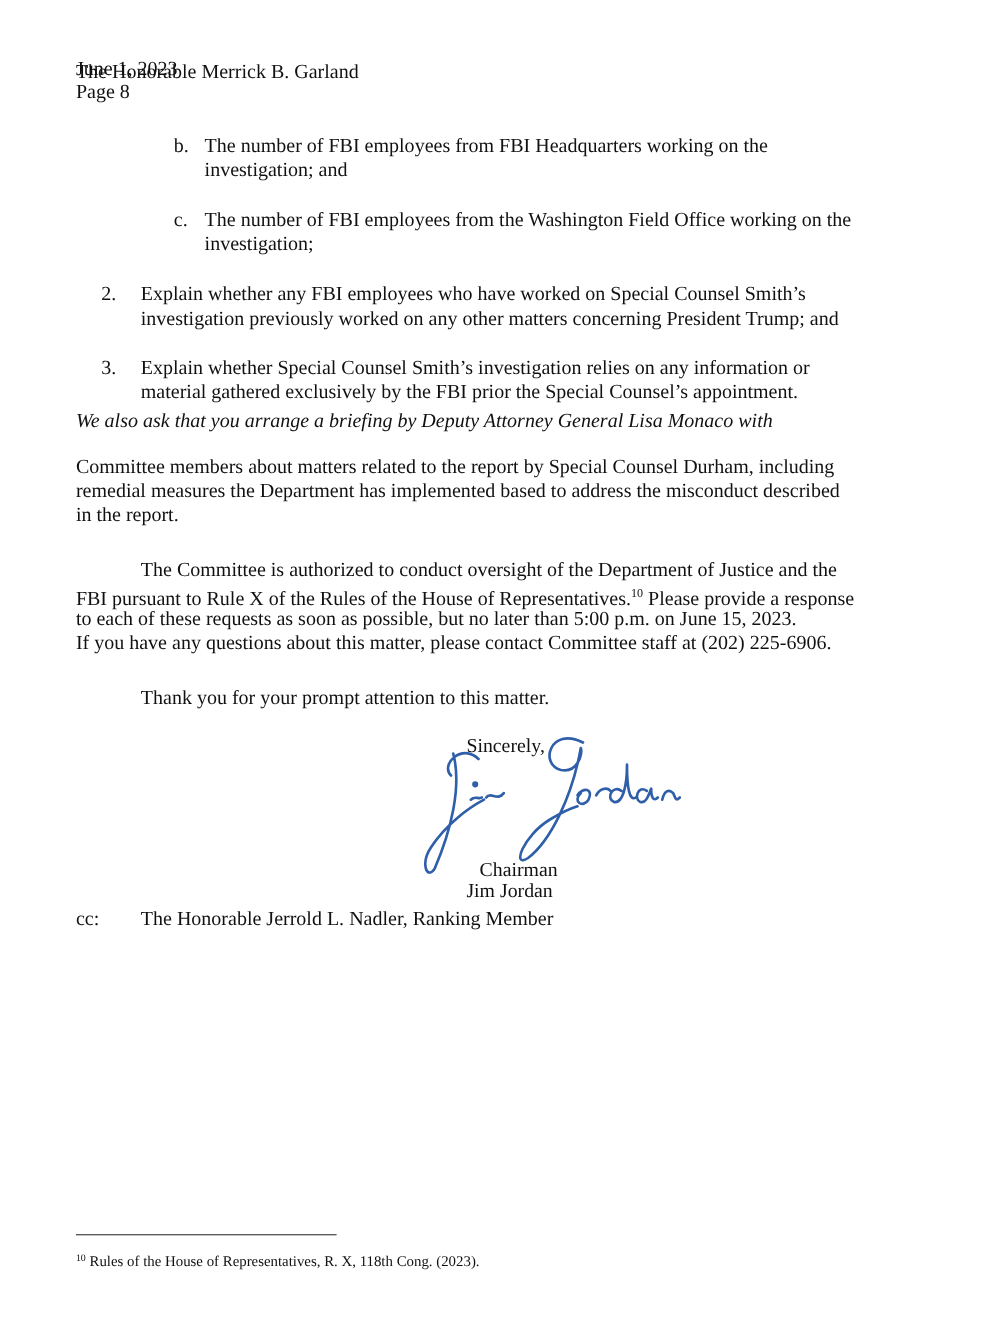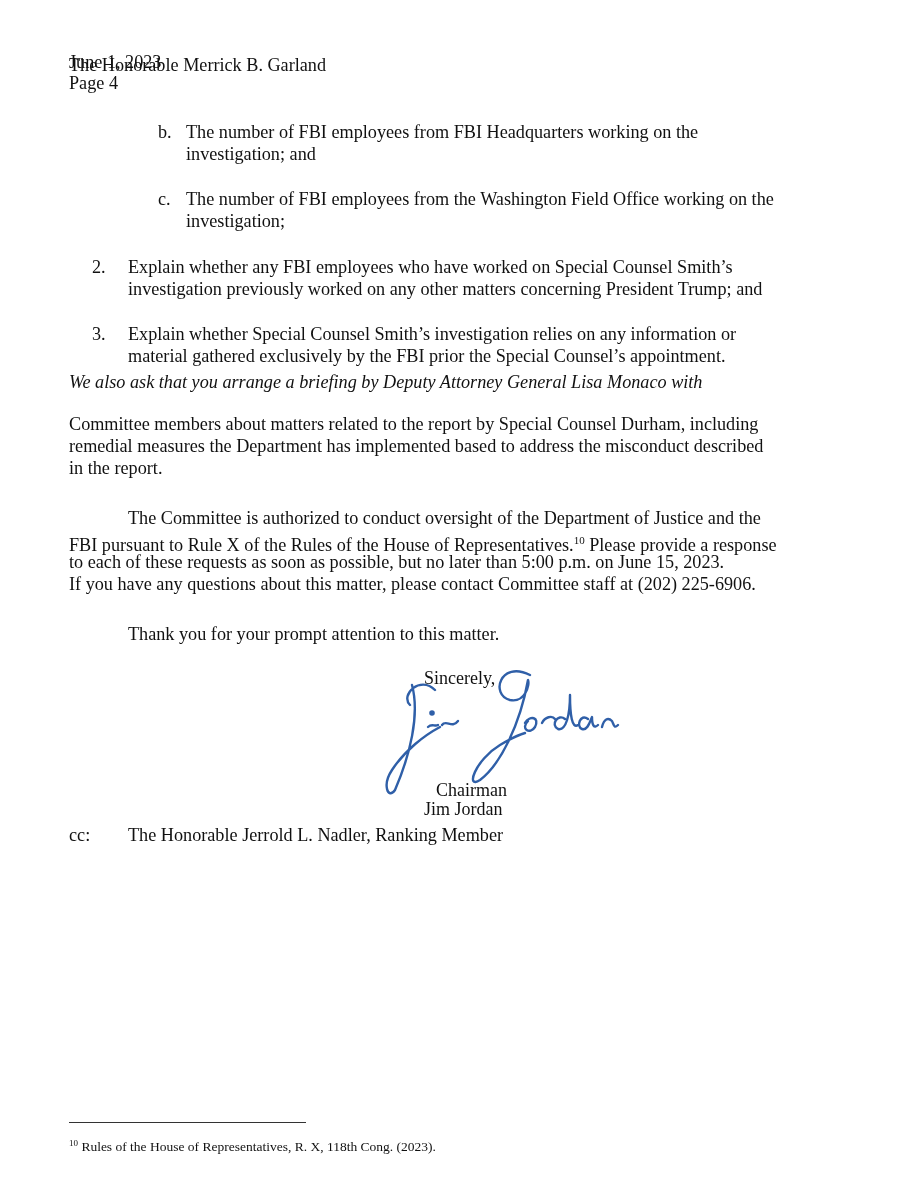--- a/index.html
+++ b/index.html
@@ -14,21 +14,21 @@
   svg.signature { position: absolute; left: 380px; top: 655px; width: 260px; height: 150px; }
 </style>
 </head>
 <body>
 
 <div>
 
   <div>
     <div class="ln" style="left:69px;top:30px;margin-top:25px;">The Honorable Merrick B. Garland</div>
     <div class="ln" style="left:69px;top:52px;">June 1, 2023</div>
-    <div class="ln" style="left:69px;top:73px;">Page 4</div>
+    <div class="ln" style="left:69px;top:73px;">Page 8</div>
   </div>
 
   <div>
     <div class="ln" style="left:158px;top:122px;">b.</div>
     <div class="ln" style="left:186px;top:122px;">The number of FBI employees from FBI Headquarters working on the</div>
     <div class="ln" style="left:186px;top:144px;">investigation; and</div>
   </div>
   <div>
     <div class="ln" style="left:158px;top:189px;">c.</div>
     <div class="ln" style="left:186px;top:189px;">The number of FBI employees from the Washington Field Office working on the</div>

